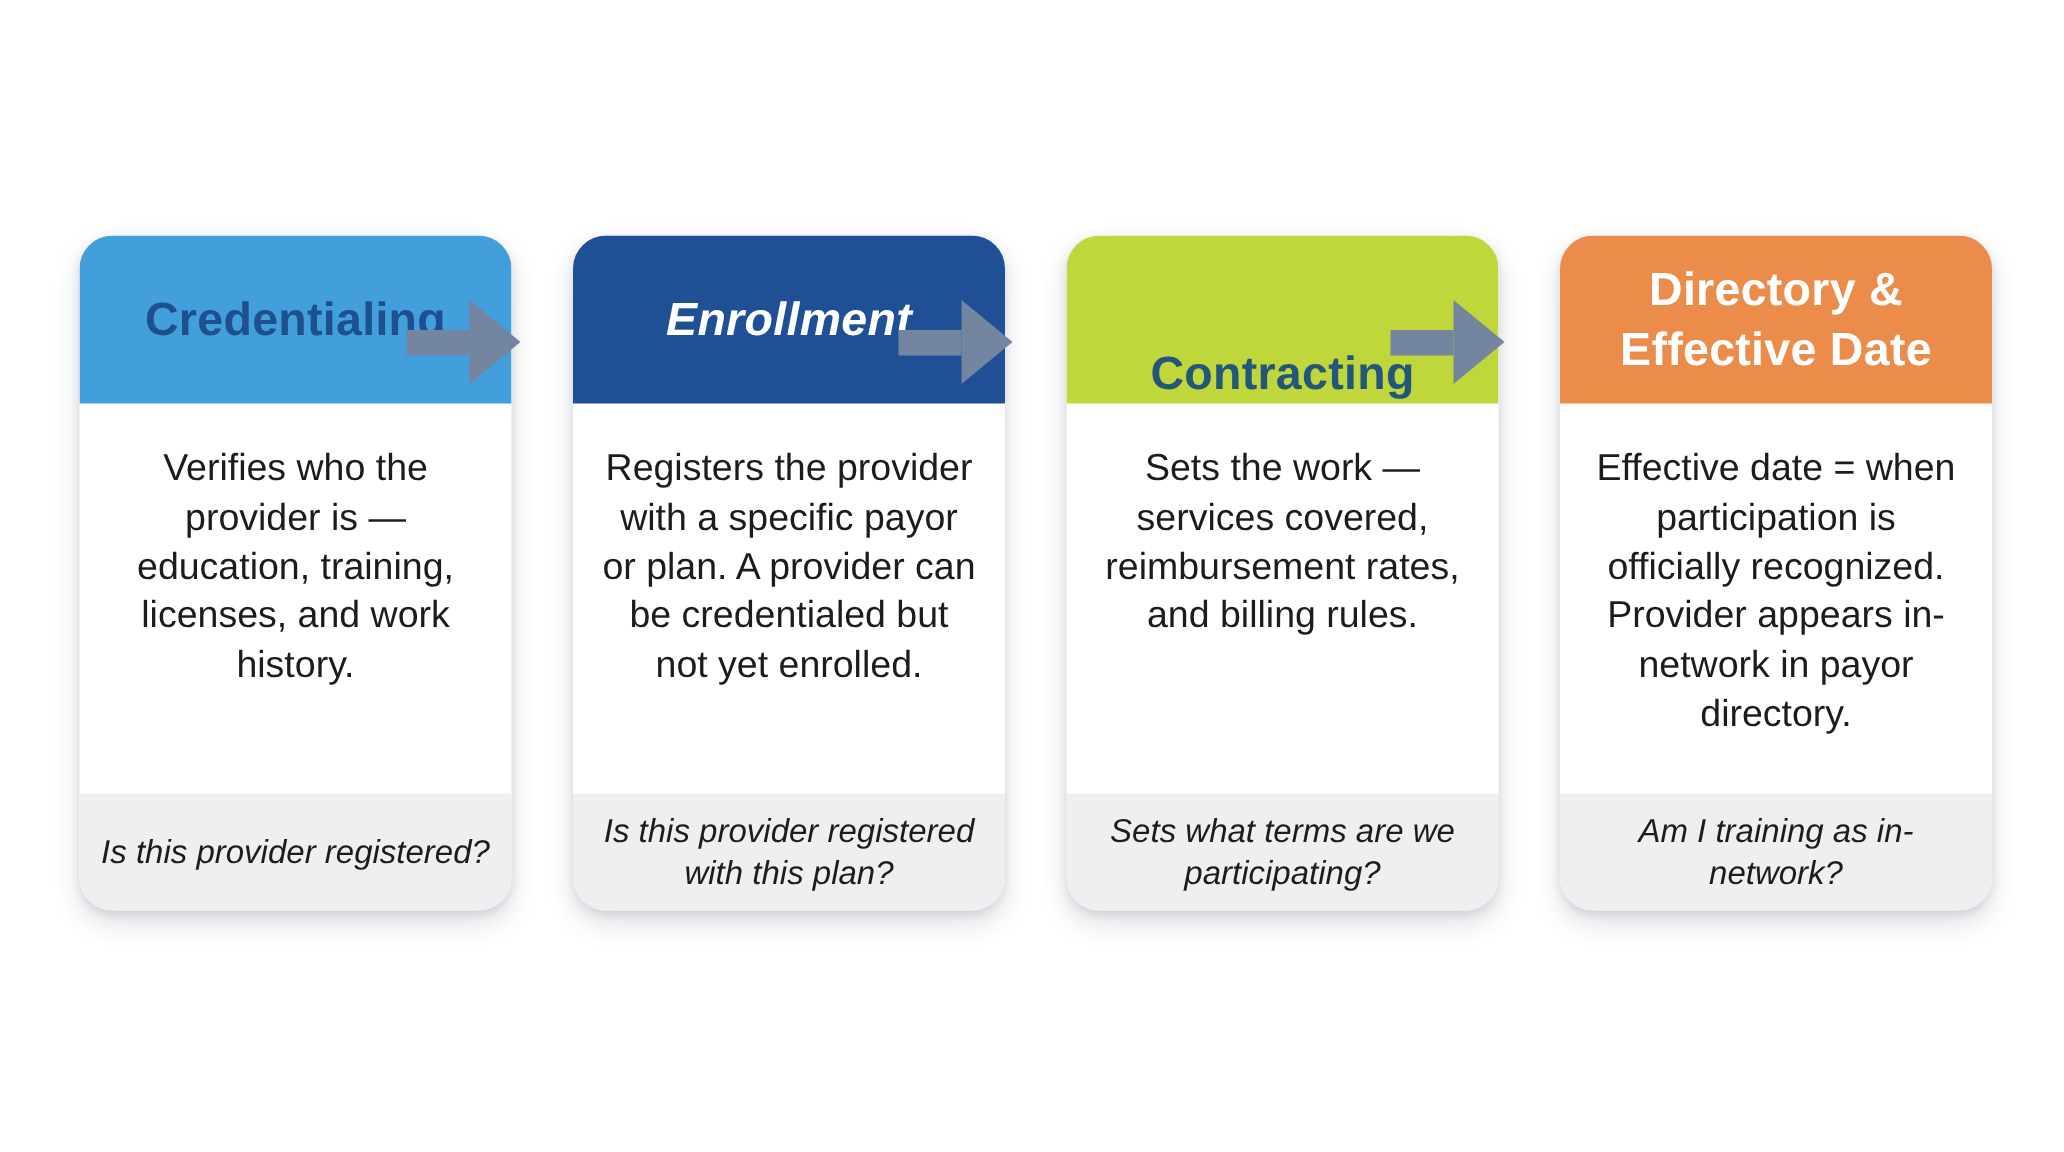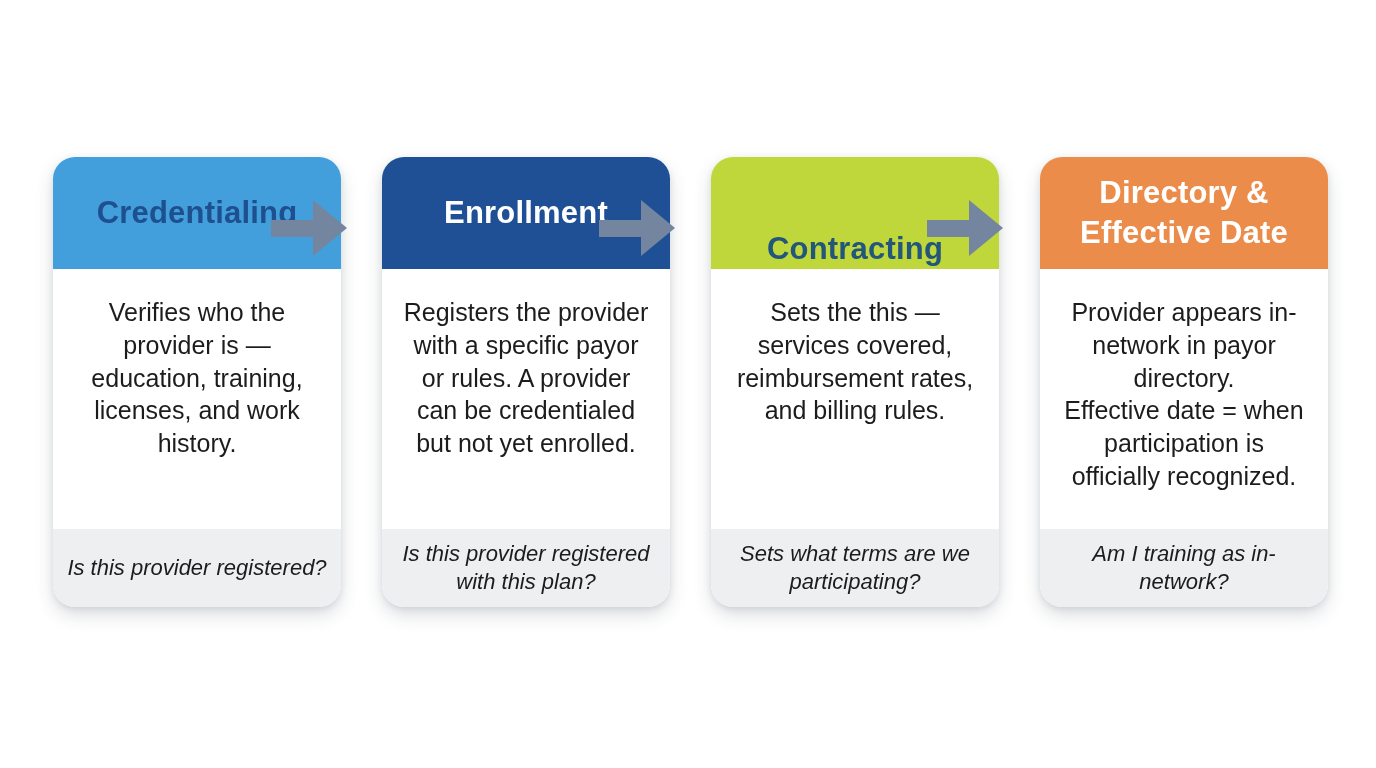--- a/index.html
+++ b/index.html
@@ -106,52 +106,52 @@
       <div class="card-body">
         <p>Verifies who the provider is — education, training, licenses, and work history.</p>
 
       </div>
       <div class="card-footer">
         <span>Is this provider registered?</span>
       </div>
     </div>
 
     <div class="card">
-      <div class="card-header" style="background: rgb(31, 80, 150); color: rgb(255, 255, 255);">
+      <div class="card-header" style="background: rgb(31, 80, 150); color: rgb(255, 255, 255); font-style: italic;">
         <span>Enrollment</span>
       </div>
       <div class="card-body">
-        <p>Registers the provider with a specific payor or rules. A provider can be credentialed but not yet enrolled.</p>
+        <p>Registers the provider with a specific payor or plan. A provider can be credentialed but not yet enrolled.</p>
 
       </div>
       <div class="card-footer">
         <span>Is this provider registered with this plan?</span>
       </div>
     </div>
 
     <div class="card">
       <div class="card-header" style="background: rgb(191, 215, 58); color: rgb(35, 86, 123); align-items: flex-end;">
         <span>Contracting</span>
       </div>
       <div class="card-body">
-        <p>Sets the this — services covered, reimbursement rates, and billing rules.</p>
+        <p>Sets the work — services covered, reimbursement rates, and billing rules.</p>
 
       </div>
       <div class="card-footer">
         <span>Sets what terms are we participating?</span>
       </div>
     </div>
 
     <div class="card">
       <div class="card-header" style="background: rgb(236, 140, 75); color: rgb(255, 255, 255); text-align: center;">
         <span>Directory &amp; Effective Date</span>
       </div>
       <div class="card-body">
+        <p>Effective date = when participation is officially recognized.</p>
         <p>Provider appears in-network in payor directory.</p>
-        <p>Effective date = when participation is officially recognized.</p>
       </div>
       <div class="card-footer">
         <span>Am I training as in-network?</span>
       </div>
     </div>
 
   </div>
 
   <div class="flow-arrow arrow-1">
     <div class="arrow-bar" style="background: rgb(116, 134, 159);"></div>

